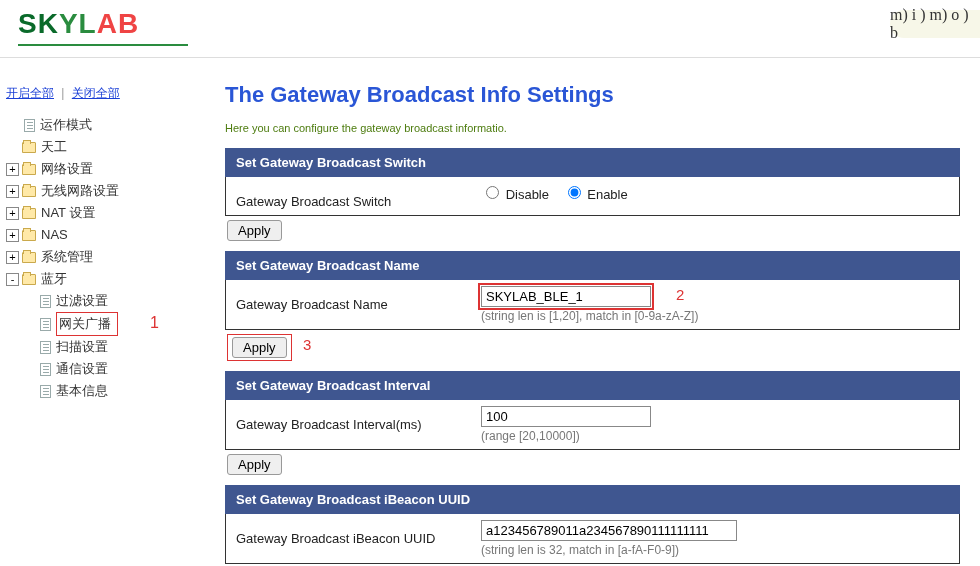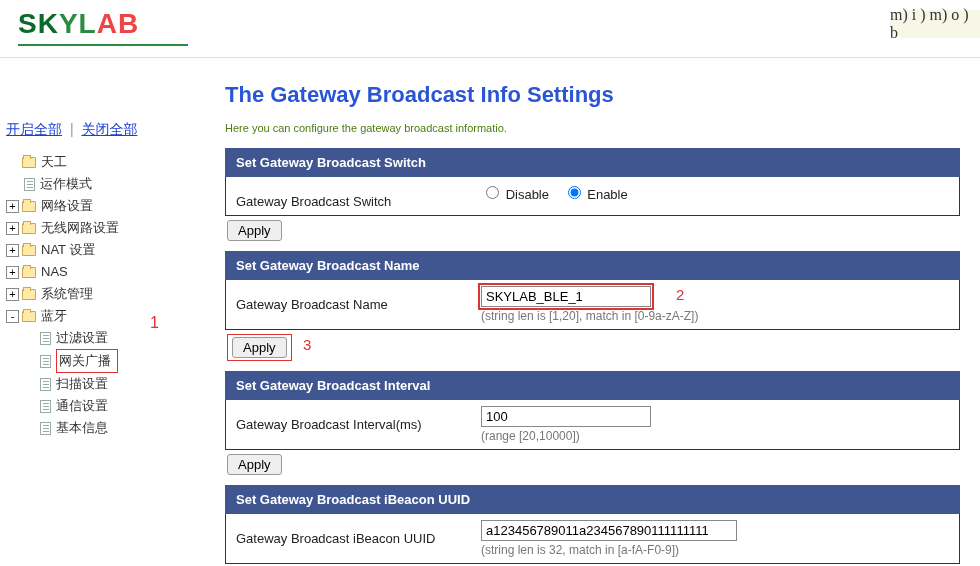--- a/index.html
+++ b/index.html
@@ -49,23 +49,22 @@
     font-family: "Times New Roman", serif;
   }
   .left-col {
     position: absolute;
     left: 0;
     top: 60px;
     width: 200px;
     padding: 25px 8px 0 6px;
   }
   .top-links {
-    font-size: 14px;
+    font-size: 12px;
     margin-bottom: 12px;
-    margin-top: 36px;
   }
   .top-links a { color: #1a3fd6; text-decoration: underline; cursor:pointer;}
   .top-links .sep { margin: 0 4px; color:#999;}
   .tree { font-size: 13px; line-height: 22px; }
   .tree-row {
     display:flex;
     align-items:center;
     white-space:nowrap;
   }
   .tb { width:13px; height:13px; display:inline-flex; align-items:center; justify-content:center; border:1px solid #888; font-size:11px; line-height:11px; margin-right:3px; background:#fff; cursor:pointer;}
@@ -159,28 +158,28 @@
 </div>
 
 <div class="left-col">
   <div class="top-links">
     <a>开启全部</a>
     <span class="sep">|</span>
     <a>关闭全部</a>
   </div>
 
   <div class="tree">
+    <div class="tree-row" style="padding-left:18px;">
+      <span class="doc-icon"></span>
+      <span class="tree-label">运作模式</span>
+    </div>
     <div class="tree-row">
       <span class="tb space"></span>
         <span class="folder-icon"></span>
       <span class="tree-label">天工</span>
-    </div>
-    <div class="tree-row" style="padding-left:18px;">
-      <span class="doc-icon"></span>
-      <span class="tree-label">运作模式</span>
     </div>
     <div class="tree-row">
       <span class="tb">+</span>
       <span class="folder-icon"></span>
       <span class="tree-label">网络设置</span>
     </div>
     <div class="tree-row">
       <span class="tb">+</span>
       <span class="folder-icon"></span>
       <span class="tree-label">无线网路设置</span>

